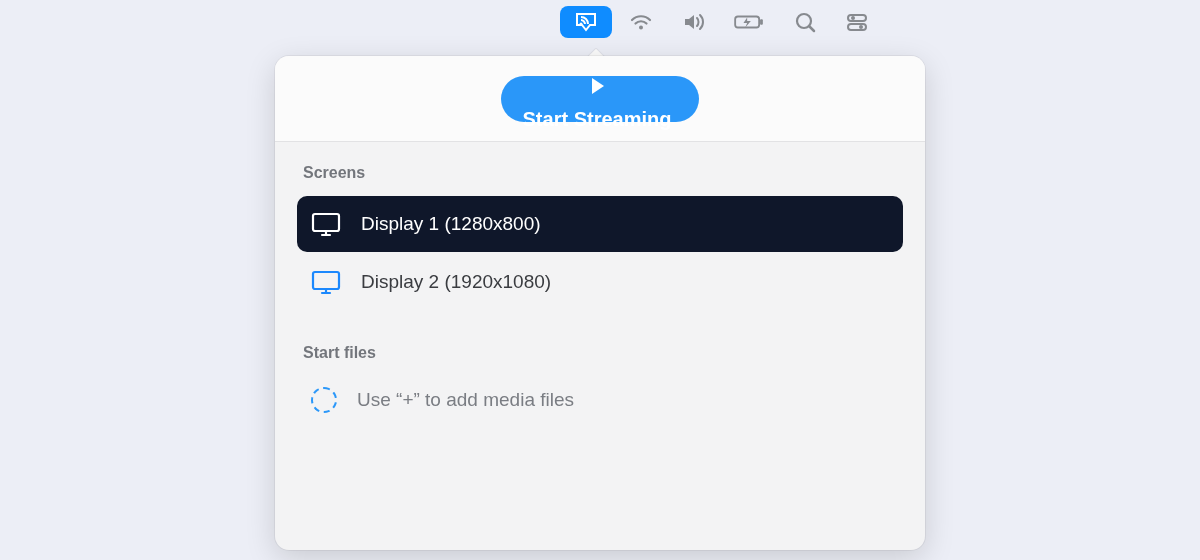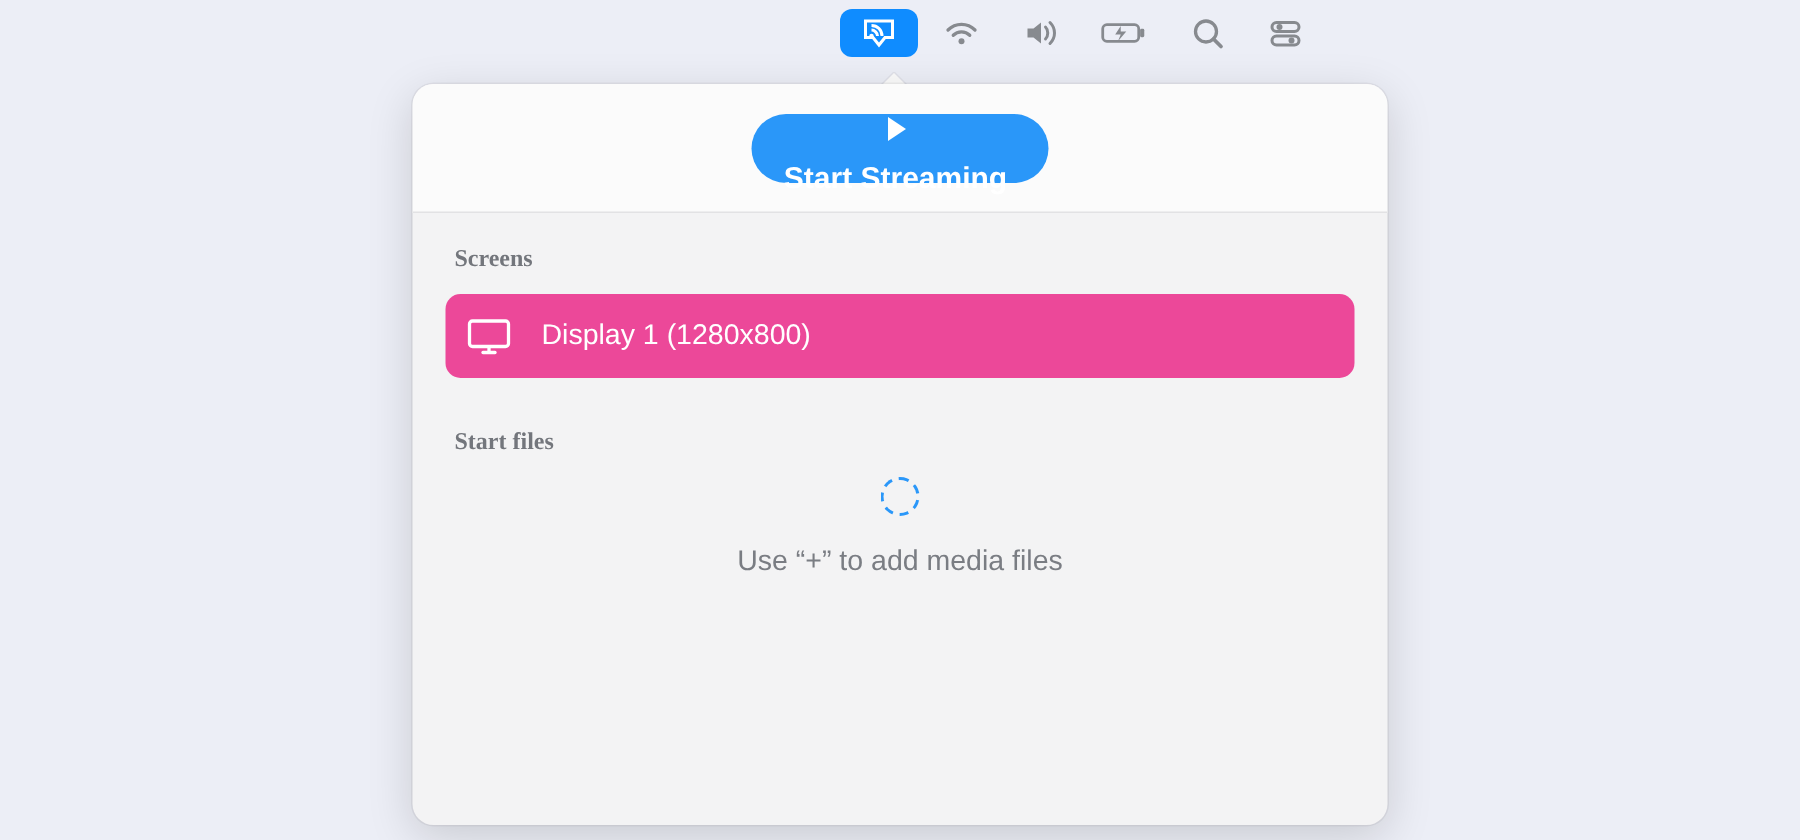--- a/index.html
+++ b/index.html
@@ -90,35 +90,34 @@
   }
   .start-btn svg { display: block; }
 
   .section { padding: 22px 22px 0 22px; }
   .section-title {
     font-size: 16px;
     font-weight: 600;
     color: #73767c;
     padding-left: 6px;
     margin-bottom: 14px;
-    font-family: Liberation Serif, serif;
   }
 
   .row {
     display: flex;
     align-items: center;
     height: 56px;
     border-radius: 10px;
     padding: 0 14px;
     gap: 20px;
     font-size: 19px;
     color: #3a3c40;
   }
   .row.selected {
-    background: #ec4899;
+    background: #0f172a;
     color: #fff;
   }
   .row.selected .monitor-icon { color: #fff; }
   .monitor-icon { color: #1b88fd; display: flex; }
   .row + .row { margin-top: 2px; }
 
   .placeholder-icon {
     width: 26px;
     height: 26px;
     border: 2px dashed #2a97f9;
@@ -126,21 +125,20 @@
     flex: 0 0 26px;
   }
   .placeholder-row {
     display: flex;
     align-items: center;
     gap: 20px;
     padding: 0 14px;
     height: 48px;
     font-size: 19px;
     color: #7a7d83;
-    flex-direction: column;
   }
 </style>
 </head>
 <body>
 
 <svg width="0" height="0" style="position:absolute">
   <defs>
     <g id="i-airplay">
       <path d="M4 4h18v11h-5l-4 5-4-5H4z" fill="none" stroke="currentColor" stroke-width="2"></path>
       <path d="M8 7c4 0 7 3 7 7" fill="none" stroke="currentColor" stroke-width="2"></path>
@@ -235,20 +233,28 @@
 
     <div class="row selected">
       <span class="monitor-icon">
         <svg width="30" height="26" viewBox="0 0 30 26">
             <use href="#i-monitor"></use>
           </svg>
       </span>
       <span>Display 1 (1280x800)</span>
     </div>
 
+    <div class="row">
+      <span class="monitor-icon">
+        <svg width="30" height="26" viewBox="0 0 30 26">
+            <use href="#i-monitor"></use>
+          </svg>
+      </span>
+      <span>Display 2 (1920x1080)</span>
+    </div>
   </div>
 
   <div class="section" style="padding-top:34px">
     <div class="section-title">Start files</div>
     <div class="placeholder-row">
       <span class="placeholder-icon"></span>
       <span>Use “+” to add media files</span>
     </div>
   </div>
 </div>

